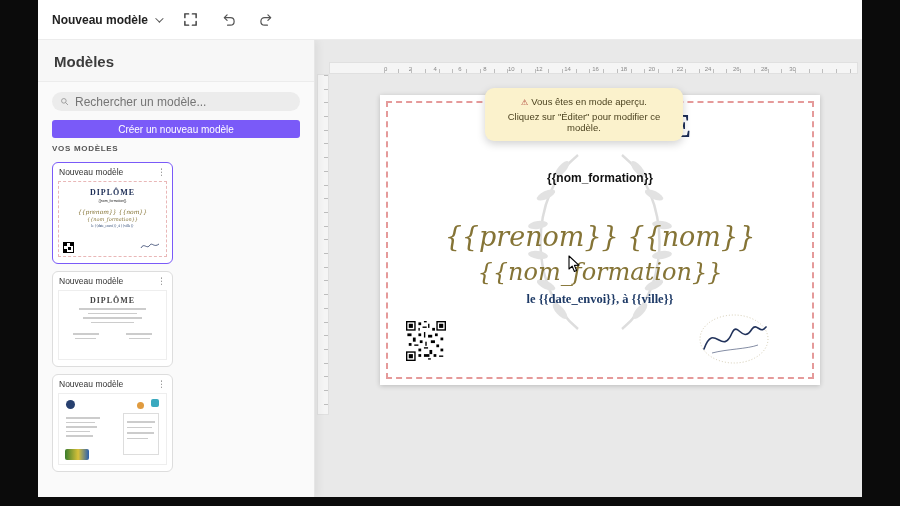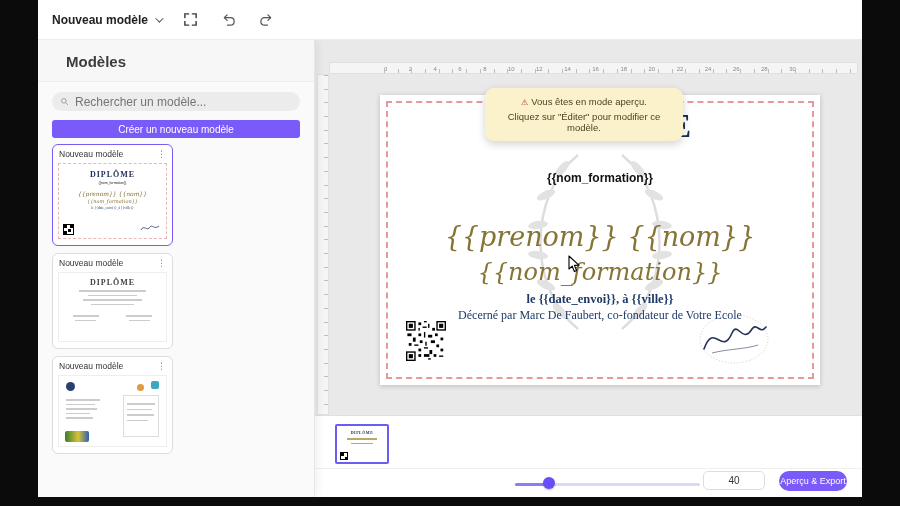--- a/index.html
+++ b/index.html
@@ -14,21 +14,21 @@
             padding:0 14px; z-index:10; }
   .model-select { display:flex; align-items:center; gap:7px; font-size:12px; font-weight:700; color:#222; cursor:pointer; }
   .chev { width:6px; height:6px; border-right:1.5px solid #555; border-bottom:1.5px solid #555;
           transform:rotate(45deg) translateY(-2px); }
   .tb-icon { width:18px; height:18px; display:flex; align-items:center; justify-content:center; cursor:pointer; }
   .tb-icon svg { display:block; }
 
   
   .sidebar { position:absolute; left:0; top:40px; width:277px; bottom:0; background:#fafafa;
              border-right:1px solid #e6e6e6; box-shadow:3px 0 8px rgba(0,0,0,.06); z-index:8; }
-  .sb-header { padding:13px 28px 11px; border-bottom:1px solid #ececec; background:#f7f7f7; }
+  .sb-header { padding:13px 16px 11px; border-bottom:1px solid #ececec; background:#f7f7f7; }
   .sb-title { font-size:15px; font-weight:700; color:#3c3c3c; }
   .sb-body { padding:10px 14px; }
   .search { display:flex; align-items:center; gap:6px; background:#ececec; border-radius:10px;
             height:19px; padding:0 8px; margin-bottom:9px; }
   .search svg { flex:0 0 auto; }
   .search input { border:none; background:transparent; outline:none; font-size:12px; color:#444; width:100%;
                   font-family:Liberation Sans, sans-serif; }
   .btn-primary { display:block; width:100%; height:18px; border-radius:3px; background:#7a5af8; color:#fff;
                  font-size:10px; border:none; margin-bottom:6px; cursor:pointer; font-family:"Liberation Sans", sans-serif; }
   .btn-outline { display:block; width:100%; height:17px; border-radius:9px; background:#fff; color:#7a5af8;
@@ -170,20 +170,21 @@
       </div>
       <div class="sb-body">
         <div class="search">
           <svg width="9" height="9" viewBox="0 0 14 14">
             <circle cx="6" cy="6" r="3.6" stroke="#999" stroke-width="1.4" fill="none"></circle>
             <line x1="8.8" y1="8.8" x2="12" y2="12" stroke="#999" stroke-width="1.4" stroke-linecap="round"></line>
           </svg>
           <input type="text" placeholder="Rechercher un modèle..." style="">
         </div>
         <button class="btn-primary">Créer un nouveau modèle</button>
+        <div class="sb-label">VOS MODÈLES</div>
 
         <div class="cards">
 
           <div class="card selected">
             <div class="card-head">
               <span class="card-title">Nouveau modèle</span>
               <span class="kebab">⋮</span>
             </div>
             <div class="card-body cb1">
               <div class="p-title">DIPLÔME</div>
@@ -293,21 +294,20 @@
           <ellipse cx="154" cy="138" rx="10" ry="4" fill="#dedede" transform="rotate(-25 154 138)"></ellipse>
           <ellipse cx="140" cy="164" rx="10" ry="4" fill="#dedede" transform="rotate(-48 140 164)"></ellipse>
         </svg>
 
         <div class="page-border"></div>
         <div class="d-title">DIPLÔME</div>
         <div class="d-sub">{{nom_formation}}</div>
         <div class="d-name">{{prenom}} {{nom}}</div>
         <div class="d-formation">{{nom_formation}}</div>
         <div class="d-date">le {{date_envoi}}, à {{ville}}</div>
-        <div class="d-issued">Décerné par Marc De Faubert, co-fondateur de Votre Ecole</div>
 
         <svg class="d-qr" viewBox="0 0 29 29">
           <rect x="0" y="0" width="29" height="29" fill="#fff"></rect>
           <g fill="#000">
             <rect x="0" y="0" width="7" height="7"></rect>
               <rect x="22" y="0" width="7" height="7"></rect>
               <rect x="0" y="22" width="7" height="7"></rect>
           </g>
           <g fill="#fff">
             <rect x="1" y="1" width="5" height="5"></rect>
@@ -360,31 +360,16 @@
         <div class="l1">
           <span class="warn">⚠</span><span>Vous êtes en mode aperçu.</span>
         </div>
         <div class="l2">Cliquez sur "Éditer" pour modifier ce modèle.</div>
       </div>
 
       <svg class="cursor" width="14" height="18" viewBox="0 0 14 18">
         <path d="M1,1 L1,14 L4.2,11.2 L6.4,16.5 L8.6,15.5 L6.4,10.4 L10.8,10.2 Z" fill="#fff" stroke="#000" stroke-width="1.1" stroke-linejoin="round"></path>
       </svg>
 
-      <div class="bottom-area">
-        <div class="pthumb">
-          <div class="pt-title">DIPLÔME</div>
-          <div class="bar"></div>
-          <div class="bar bar2"></div>
-          <div class="mini-qr"></div>
-        </div>
-        <div class="controls-divider"></div>
-        <div class="slider-track">
-          <div class="slider-fill"></div>
-        </div>
-        <div class="slider-thumb"></div>
-        <input class="zoom-input" type="text" value="40" style="">
-        <button class="export-btn">Aperçu &amp; Export</button>
-      </div>
 
     </div>
   </div>
 </div>
 
 </body></html>

